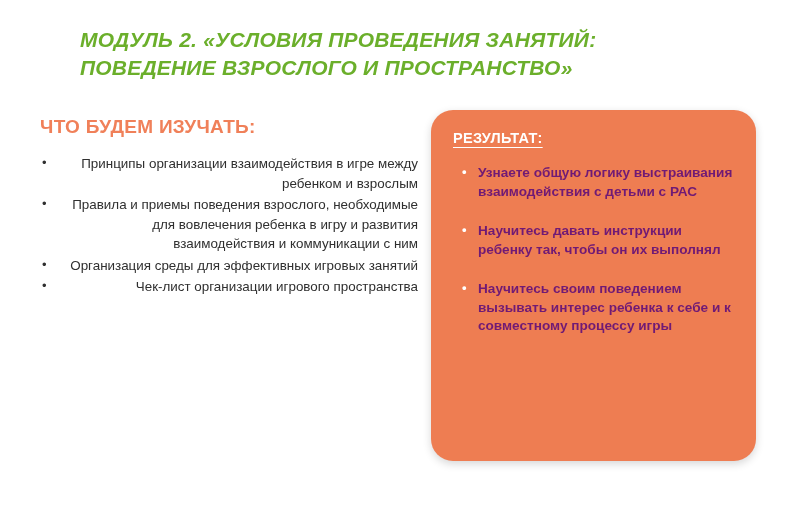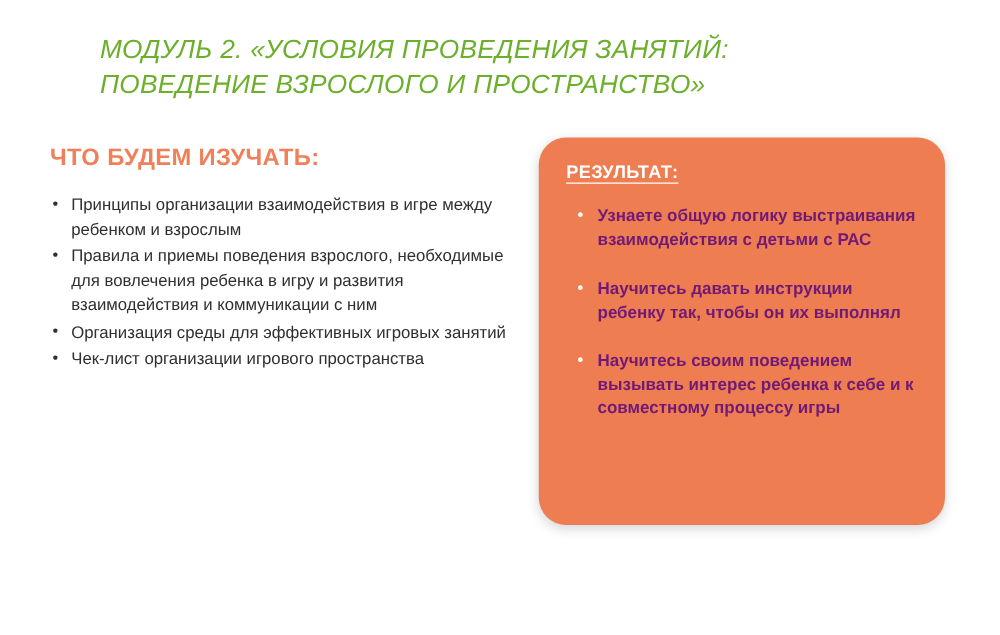--- a/index.html
+++ b/index.html
@@ -25,21 +25,21 @@
   }
 
   
   .title {
     position: absolute;
     left: 80px;
     top: 26px;
     width: 600px;
     color: #6BAF2B;
     font-size: 21px;
-    font-weight: normal;
+    font-weight: bold;
     font-style: italic;
     line-height: 28px;
     letter-spacing: 0.2px;
   }
   .title .tline { display: block; white-space: nowrap; }
 
   
   .left-col {
     position: absolute;
     left: 40px;
@@ -56,20 +56,21 @@
   }
   .section-heading.second {
     margin-top: 28px;
     margin-bottom: 18px;
   }
 
   ul.bullets {
     list-style: none;
     margin: 0;
     padding: 0;
+    text-align: right;
   }
   ul.bullets li {
     position: relative;
     padding-left: 17px;
     margin-bottom: 2px;
     color: #2F2F2F;
     font-size: 13.4px;
     line-height: 19.5px;
   }
   ul.bullets li::before {
@@ -80,21 +81,21 @@
     font-size: 13px;
     color: #2F2F2F;
   }
 
   
   .result-panel {
     position: absolute;
     left: 431px;
     top: 110px;
     width: 325px;
-    height: 310px;
+    height: 351px;
     background: #EE7D52;
     border-radius: 22px;
     box-shadow: 0 3px 9px rgba(0,0,0,0.16);
     box-sizing: border-box;
     padding: 20px 18px 18px 22px;
   }
 
   .result-title {
     color: #FFFFFF;
     font-size: 14.5px;

